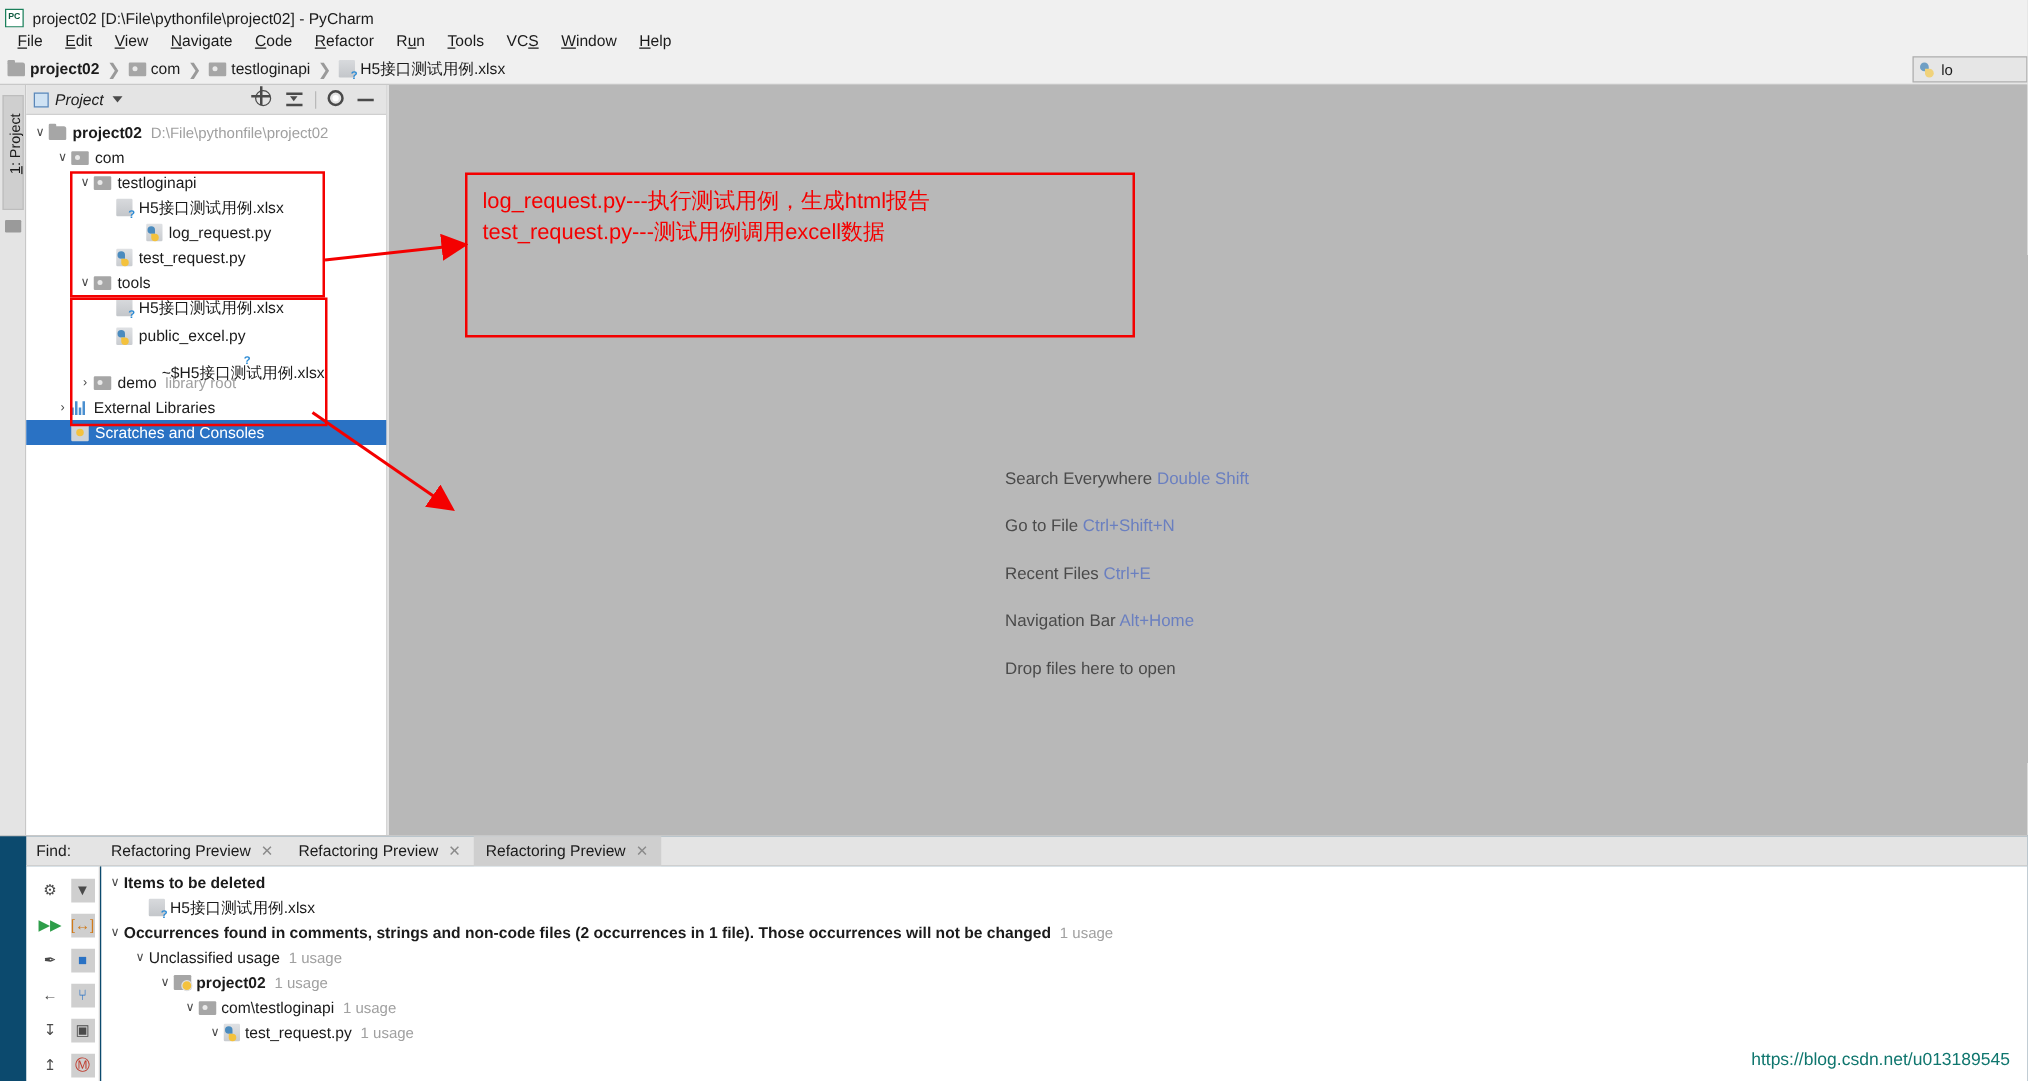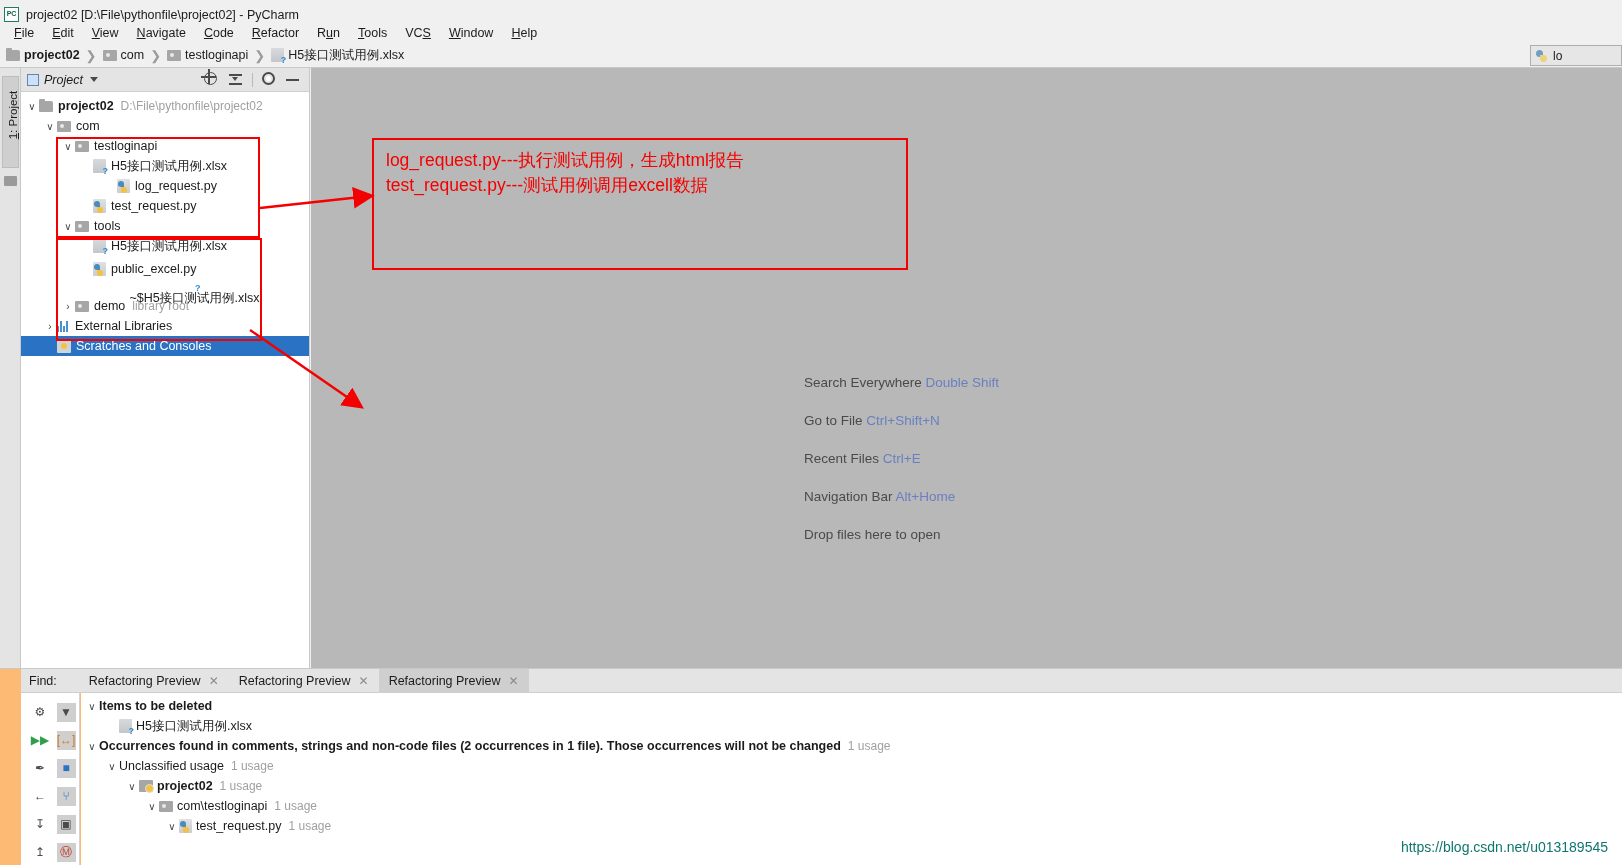--- a/index.html
+++ b/index.html
@@ -202,21 +202,21 @@
     white-space: nowrap;
   }
   .redbox {
     position: absolute; border: 2px solid #f40000; pointer-events: none;
   }
   svg.overlay { position: absolute; left: 0; top: 0; width: 1622px; height: 865px; pointer-events: none; }
 
   
   .findpanel {
     position: absolute; left: 0; top: 668px; width: 1622px; height: 197px;
-    background: #fdba74; border-top: 1px solid #c8c8c8;
+    background: #0c4a6e; border-top: 1px solid #c8c8c8;
   }
   .find-tabs {
     position: absolute; left: 21px; top: 0; right: 0; height: 24px;
     background: #e4e4e4; display: flex; align-items: center; padding-left: 8px;
     border-bottom: 1px solid #cfcfcf;
   }
   .find-label { font-size: 12.5px; color: #1b1b1b; margin-right: 22px; }
   .ftab {
     display: flex; align-items: center; font-size: 12.5px; color: #1b1b1b;
     padding: 3px 10px; height: 24px; cursor: pointer;

